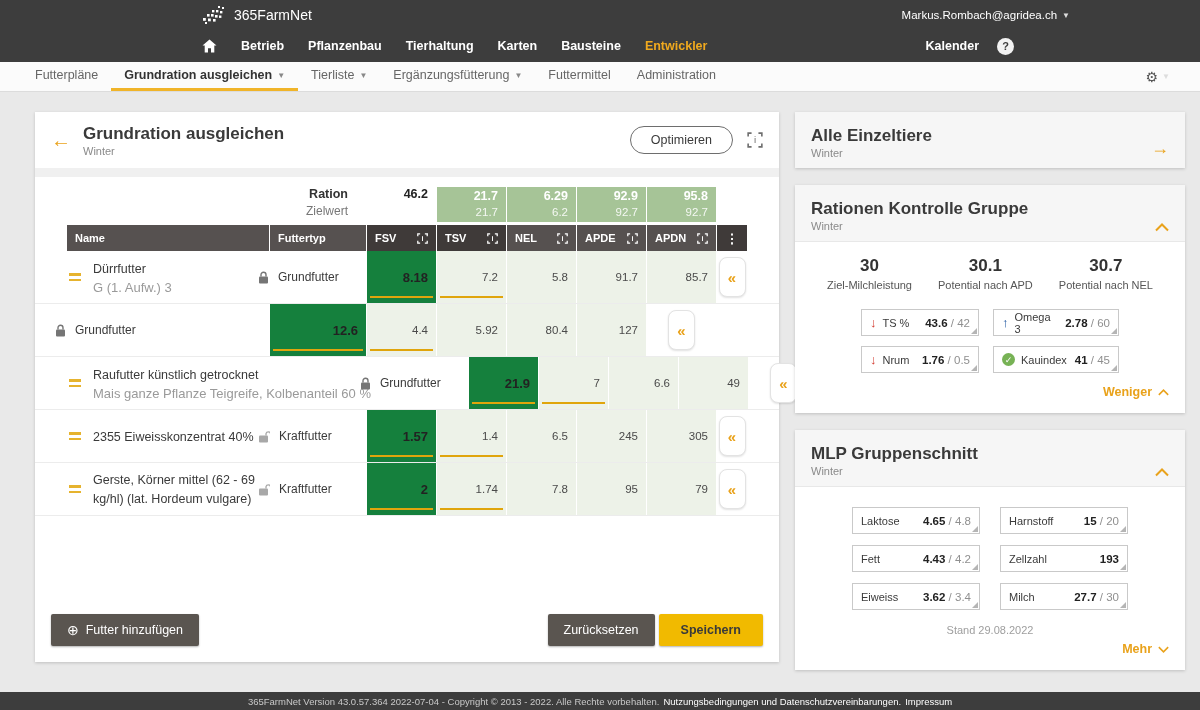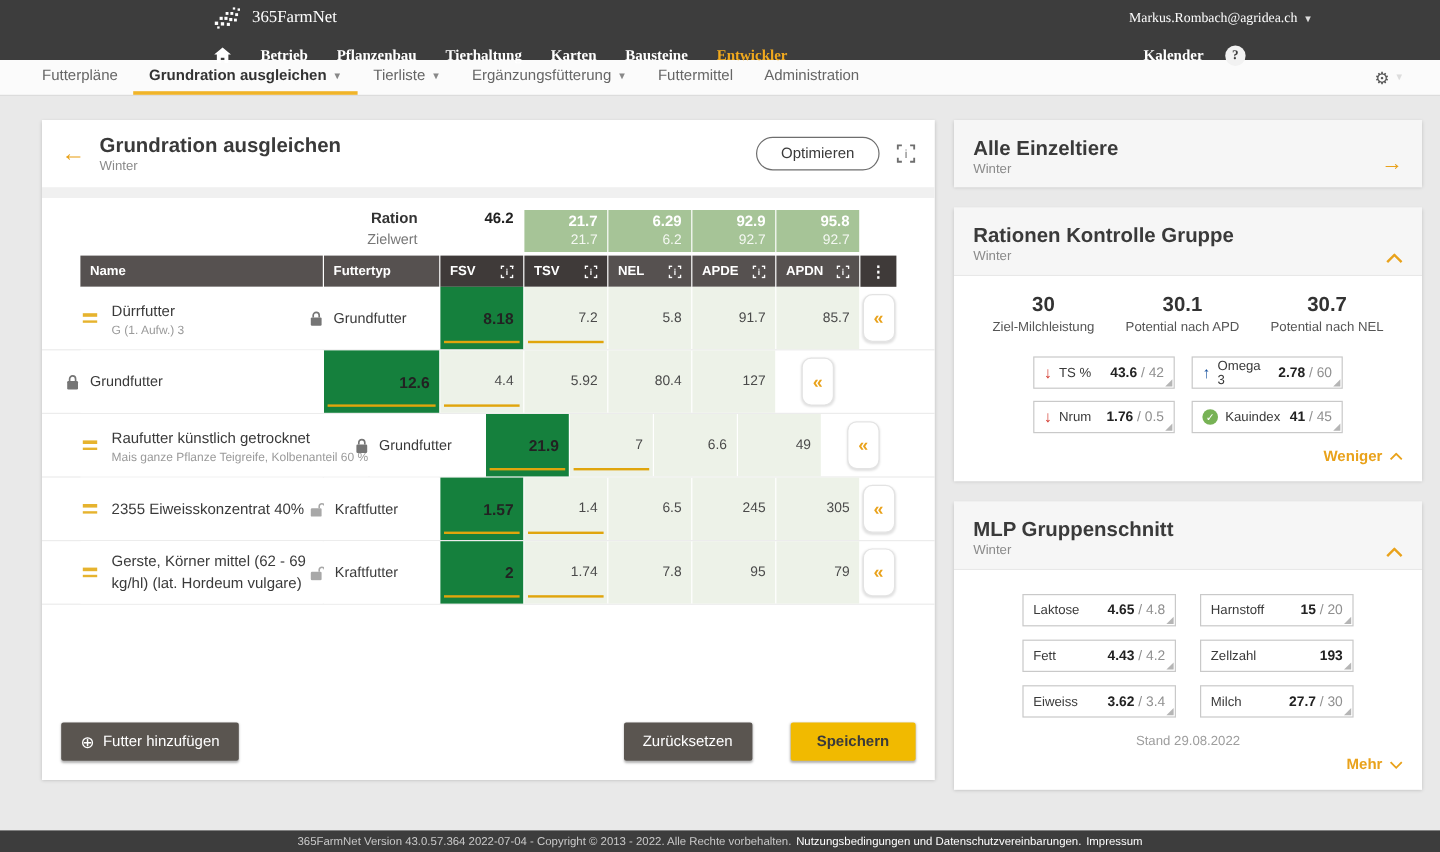--- a/index.html
+++ b/index.html
@@ -1,20 +1,20 @@
 <!DOCTYPE html>
 <html><head>
 <meta charset="utf-8">
 <style>
   * { margin:0; padding:0; box-sizing:border-box; }
   html,body { width:1200px; height:710px; overflow:hidden; }
   body { font-family:"Liberation Sans", sans-serif; background:#e9e9e9; color:#3a3a3a; position:relative; }
 
   
-  .topbar { background:#3d3d3d; height:50px; padding:0 10px;font-family:Liberation Serif, serif; }
+  .topbar { background:#3d3d3d; height:62px; padding:0 34px; }
   .topbar-row1 { height:30px; display:flex; align-items:center; }
   .logo { display:flex; align-items:center; gap:6px; margin-left:168px; color:#fff; font-size:14px; }
   .user-menu { margin-left:auto; margin-right:96px; color:#fff; font-size:11.5px; cursor:pointer; display:flex; align-items:center; gap:5px; }
   .caret { font-size:8px; color:#ddd; }
   .topbar-row2 { height:32px; display:flex; align-items:center; }
   .main-nav { display:flex; align-items:center; gap:24px; margin-left:168px; }
   .main-nav .nav-item { color:#fff; font-size:12.5px; font-weight:bold; cursor:pointer; }
   .main-nav .nav-item.active { color:#f0a91e; }
   .home-icon { display:flex; align-items:center; }
   .topbar-right { margin-left:auto; margin-right:152px; display:flex; align-items:center; gap:18px; }
@@ -66,34 +66,34 @@
   .thead .hcell.menu { justify-content:center; padding:0; font-size:13px; cursor:pointer; }
 
   
   .trow { border-bottom:1px solid #ececec; }
   .trow > div { min-height:52px; }
   .cell-name { display:flex; align-items:center; gap:12px; padding:6px 0 6px 2px; background:#fff; }
   .drag-handle { display:flex; flex-direction:column; gap:3px; cursor:grab; flex:0 0 12px; }
   .drag-handle i { display:block; width:12px; height:2.5px; background:#e6b32e; }
   .name-block { overflow:hidden; }
   .name-block .n { font-size:12.5px; color:#3a3a3a; line-height:1.25; }
-  .name-block .sub { font-size:10px; color:#9a9a9a; margin-top:2px; white-space:nowrap; }
+  .name-block .sub { font-size:13px; color:#9a9a9a; margin-top:2px; white-space:nowrap; }
   .cell-type { display:flex; align-items:center; gap:9px; background:#fff; font-size:12px; color:#3a3a3a; padding-left:2px; }
   .lock { flex:0 0 auto; display:flex; cursor:pointer; margin-left:-14px; }
   .cell-fsv { position:relative; background:#15803d; display:flex; align-items:center; justify-content:flex-end; padding:0 8px; font-size:13px; font-weight:bold; color:#222; }
   .cell-fsv::after, .cell-tsv::after { content:""; position:absolute; left:3px; right:3px; bottom:5px; height:2.5px; background:#e0a50c; }
   .cell-green { position:relative; background:#edf2e8; display:flex; align-items:center; justify-content:flex-end; padding:0 8px; font-size:11.5px; color:#4a4a4a; }
   .cell-handle { display:flex; align-items:center; justify-content:center; }
   .collapse-pill { width:27px; height:40px; background:#fff; border:1px solid #e3e3e3; border-radius:8px; box-shadow:0 1px 2px rgba(0,0,0,.12); display:flex; align-items:center; justify-content:center; color:#e9a21b; font-size:15px; font-weight:bold; cursor:pointer; }
 
   
   .panel-actions { margin-top:auto; display:flex; align-items:center; padding:16px; }
   .btn-dark { background:#5a5550; color:#fff; border:none; font-size:12.5px; padding:9px 16px; border-radius:2px; cursor:pointer; box-shadow:0 1px 2px rgba(0,0,0,.3); display:flex; align-items:center; gap:7px; font-family:inherit; }
   .btn-yellow { background:#f1ba00; color:#3a3a3a; border:none; font-size:12.5px; font-weight:bold; padding:9px 22px; border-radius:2px; cursor:pointer; box-shadow:0 1px 2px rgba(0,0,0,.3); font-family:inherit; }
-  .actions-right { margin-left:auto; display:flex; gap:32px; }
+  .actions-right { margin-left:auto; display:flex; gap:4px; }
   .plus-ico { font-size:14px; line-height:1; }
 
   
   .card { background:#fff; box-shadow:0 1px 3px rgba(0,0,0,.18); margin-bottom:17px; }
   .card-header { background:#f6f6f6; padding:9px 16px; display:flex; align-items:flex-end; min-height:56px; }
   .card-header .ct { font-size:17px; font-weight:bold; color:#3a3a3a; }
   .card-header .cs { font-size:11px; color:#8a8a8a; margin-top:1px; }
   .card-header .hr-ico { margin-left:auto; color:#e9a21b; cursor:pointer; display:flex; font-size:18px; font-weight:bold; }
   .card-body { background:#fff; border-top:1px solid #e8e8e8; padding:14px 16px 10px; }
 

